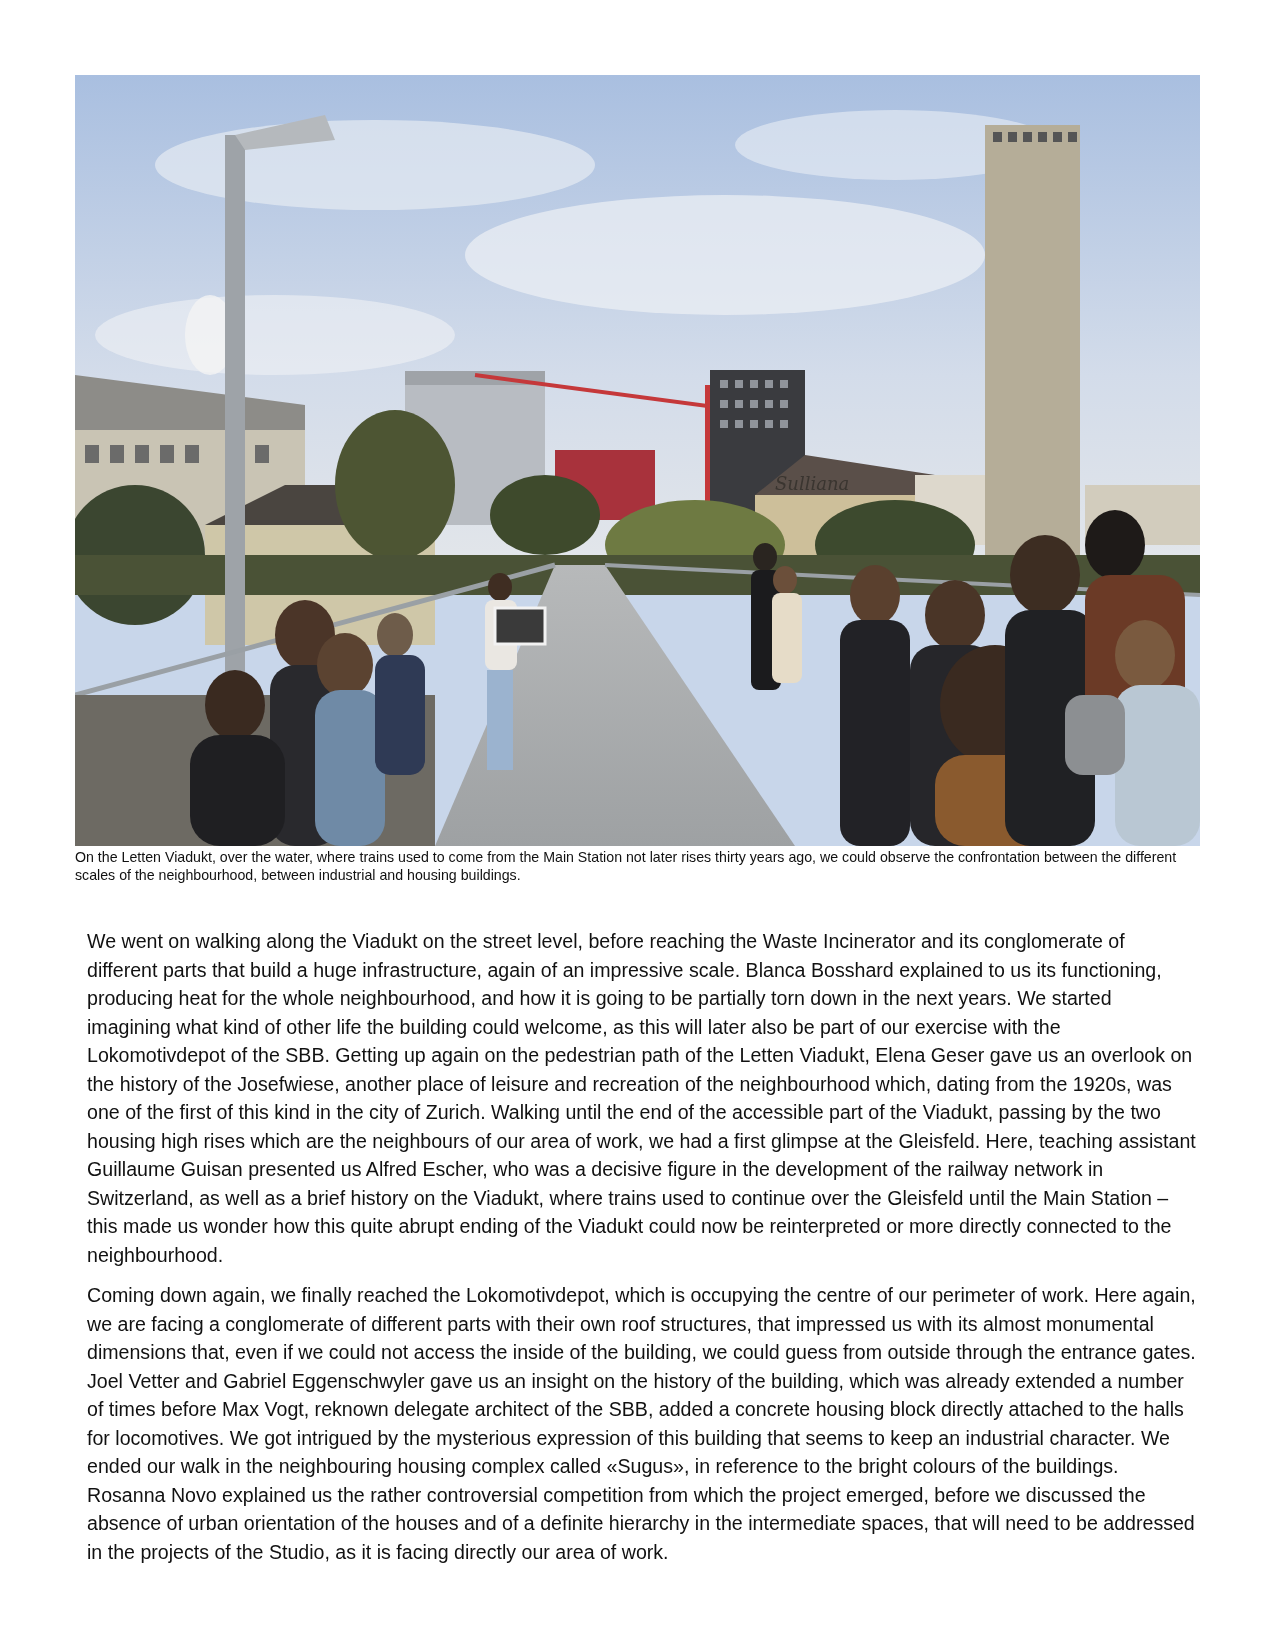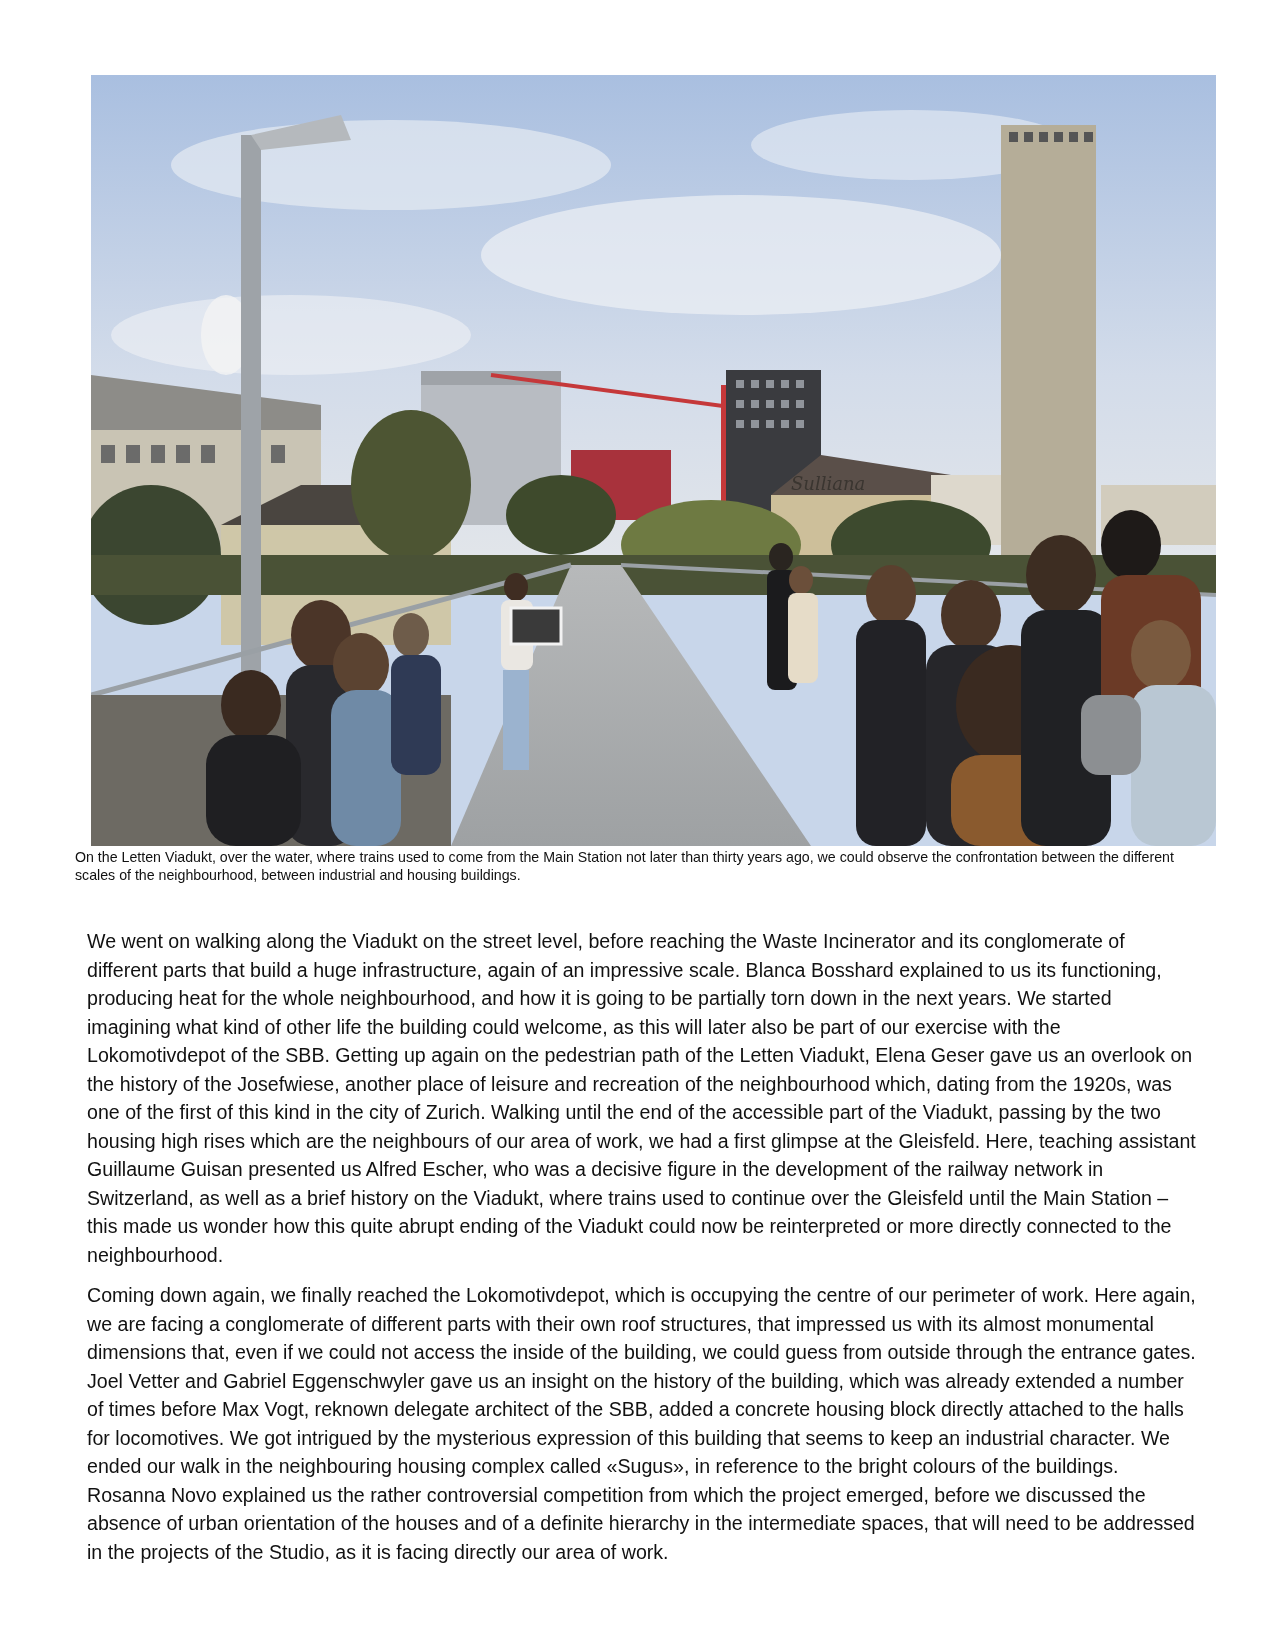--- a/index.html
+++ b/index.html
@@ -1,18 +1,18 @@
 <!DOCTYPE html>
 <html><head>
 <meta charset="utf-8">
 <style>
   html, body { margin: 0; padding: 0; background: #ffffff; }
   body { width: 1275px; height: 1650px; position: relative; overflow: hidden;
          font-family: "Liberation Sans", sans-serif; color: #111; }
-  .photo { position: absolute; left: 75px; top: 75px; width: 1125px; height: 771px; overflow: hidden; background: #c8d6ea; margin-left: 16px; }
+  .photo { position: absolute; left: 75px; top: 75px; width: 1125px; height: 771px; overflow: hidden; background: #c8d6ea; }
   .photo svg { display: block; width: 100%; height: 100%; }
   .caption { position: absolute; left: 75px; top: 849px; width: 1130px;
              font-size: 14.2px; line-height: 17.5px; color: #111; }
   .body-text { position: absolute; left: 75px; top: 915px; width: 1135px;
                font-size: 19.6px; line-height: 28.5px; color: #111; }
   .body-text p { margin: 12px; }
 </style>
 </head>
 <body>
 
@@ -145,18 +145,18 @@
       <rect x="930" y="535" width="90" height="236" rx="25" fill="#202124"></rect>
       <ellipse cx="1040" cy="470" rx="30" ry="35" fill="#1e1a18"></ellipse>
       <rect x="1010" y="500" width="100" height="160" rx="25" fill="#6b3a26"></rect>
       <ellipse cx="1070" cy="580" rx="30" ry="35" fill="#7a5a3f"></ellipse>
       <rect x="1040" y="610" width="85" height="161" rx="25" fill="#b9c7d3"></rect>
       <rect x="990" y="620" width="60" height="80" rx="18" fill="#8c8f92"></rect>
     </g>
   </svg>
 </div>
 
-<div class="caption">On the Letten Viadukt, over the water, where trains used to come from the Main Station not later than thirty years ago, we could observe the confrontation between the different scales of the neighbourhood, between industrial and housing buildings.</div>
+<div class="caption">On the Letten Viadukt, over the water, where trains used to come from the Main Station not later rises thirty years ago, we could observe the confrontation between the different scales of the neighbourhood, between industrial and housing buildings.</div>
 
 <div class="body-text">
   <p>We went on walking along the Viadukt on the street level, before reaching the Waste Incinerator and its conglomerate of different parts that build a huge infrastructure, again of an impressive scale. Blanca Bosshard explained to us its functioning, producing heat for the whole neighbourhood, and how it is going to be partially torn down in the next years. We started imagining what kind of other life the building could welcome, as this will later also be part of our exercise with the Lokomotivdepot of the SBB. Getting up again on the pedestrian path of the Letten Viadukt, Elena Geser gave us an overlook on the history of the Josefwiese, another place of leisure and recreation of the neighbourhood which, dating from the 1920s, was one of the first of this kind in the city of Zurich. Walking until the end of the accessible part of the Viadukt, passing by the two housing high rises which are the neighbours of our area of work, we had a first glimpse at the Gleisfeld. Here, teaching assistant Guillaume Guisan presented us Alfred Escher, who was a decisive figure in the development of the railway network in Switzerland, as well as a brief history on the Viadukt, where trains used to continue over the Gleisfeld until the Main Station – this made us wonder how this quite abrupt ending of the Viadukt could now be reinterpreted or more directly connected to the neighbourhood.</p>
   <p>Coming down again, we finally reached the Lokomotivdepot, which is occupying the centre of our perimeter of work. Here again, we are facing a conglomerate of different parts with their own roof structures, that impressed us with its almost monumental dimensions that, even if we could not access the inside of the building, we could guess from outside through the entrance gates. Joel Vetter and Gabriel Eggenschwyler gave us an insight on the history of the building, which was already extended a number of times before Max Vogt, reknown delegate architect of the SBB, added a concrete housing block directly attached to the halls for locomotives. We got intrigued by the mysterious expression of this building that seems to keep an industrial character. We ended our walk in the neighbouring housing complex called «Sugus», in reference to the bright colours of the buildings. Rosanna Novo explained us the rather controversial competition from which the project emerged, before we discussed the absence of urban orientation of the houses and of a definite hierarchy in the intermediate spaces, that will need to be addressed in the projects of the Studio, as it is facing directly our area of work.</p>
 </div>
 
 </body></html>

